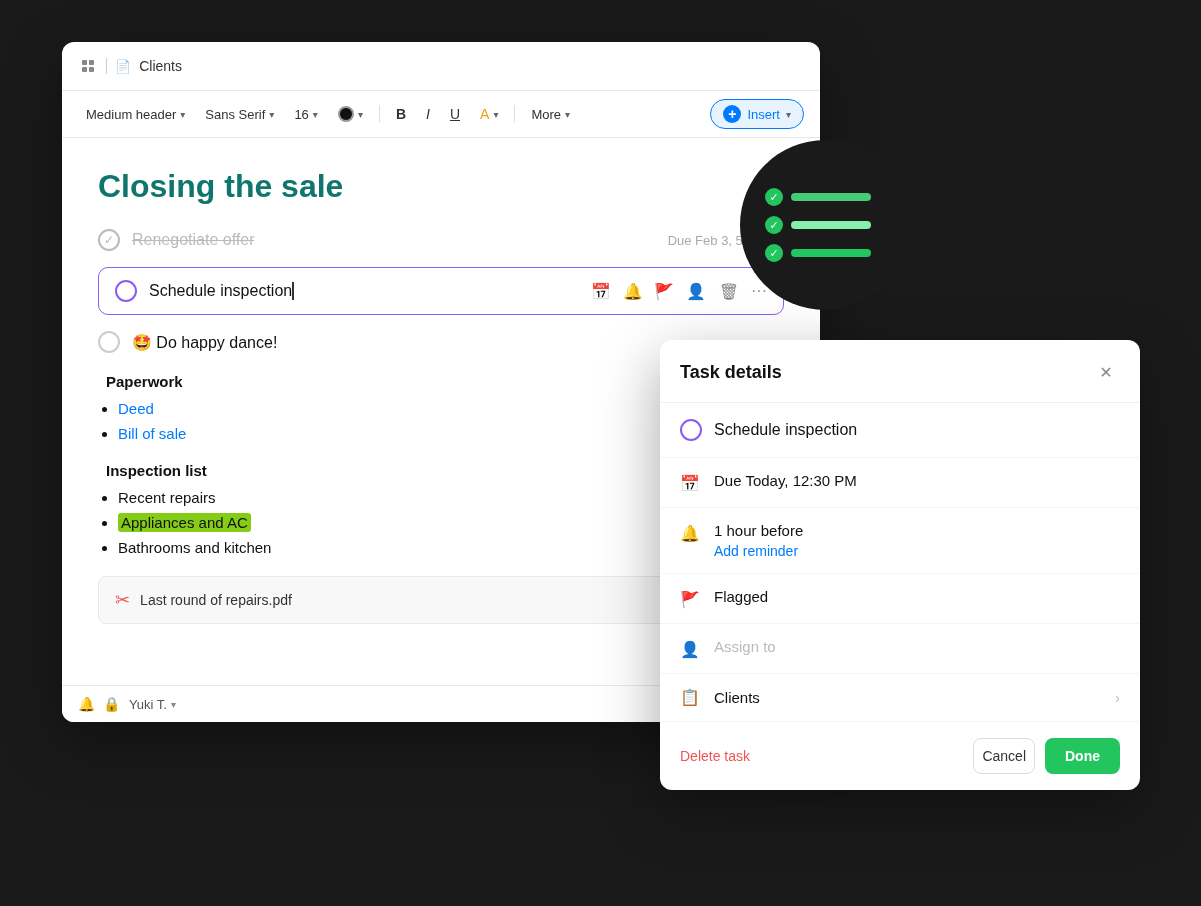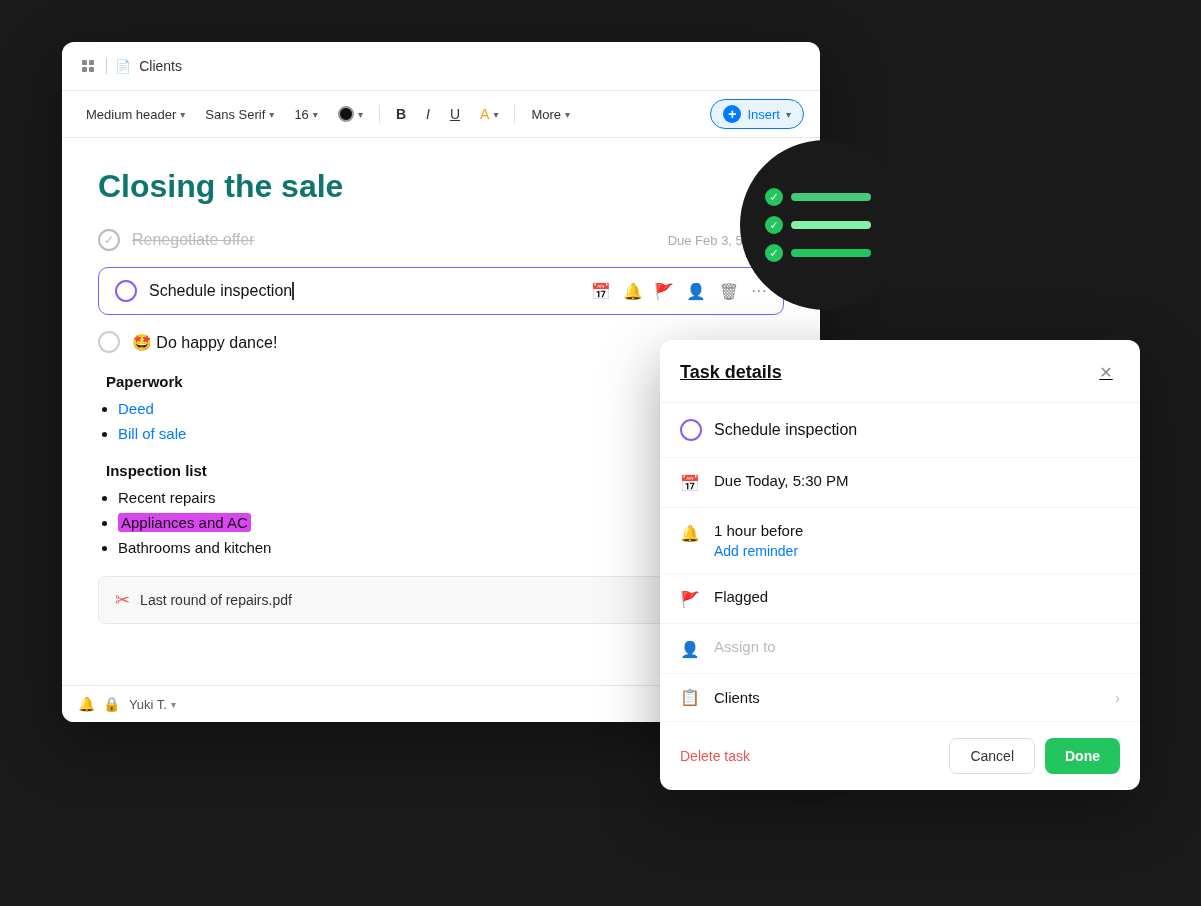--- a/index.html
+++ b/index.html
@@ -269,21 +269,21 @@
       margin-bottom: 8px;
       list-style: disc;
     }
 
     .bullet-item a {
       color: #007bff;
       text-decoration: none;
     }
 
     .highlight-item {
-      background: #d946ef;
+      background: #84cc16;
       border-radius: 3px;
       padding: 1px 3px;
     }
 
     .pdf-attachment {
       display: flex;
       align-items: center;
       gap: 10px;
       padding: 12px 16px;
       background: #f8f8f8;
@@ -349,21 +349,20 @@
       box-shadow: 0 20px 60px rgba(0,0,0,0.35);
       overflow: hidden;
     }
 
     .panel-header {
       display: flex;
       align-items: center;
       justify-content: space-between;
       padding: 18px 20px 16px;
       border-bottom: 1px solid #f0f0f0;
-      text-decoration: underline;
     }
 
     .panel-title {
       font-size: 18px;
       font-weight: 600;
       color: #111;
     }
 
     .panel-close {
       width: 28px;
@@ -488,21 +487,21 @@
       color: #e55;
       cursor: pointer;
     }
 
     .panel-footer-buttons {
       display: flex;
       gap: 10px;
     }
 
     .btn-cancel {
-      padding: 9px 20px;
+      padding: 9px 8px;
       border: 1px solid #ddd;
       border-radius: 8px;
       background: #fff;
       font-size: 14px;
       color: #333;
       cursor: pointer;
       font-weight: 500;
     }
 
     .btn-done {
@@ -701,21 +700,21 @@
   </div>
 
   <div class="panel-task-name">
     <div class="panel-task-circle"></div>
     <span class="panel-task-text">Schedule inspection</span>
   </div>
 
   <div class="panel-row">
     <span class="panel-row-icon">📅</span>
     <div class="panel-row-content">
-      <span class="panel-row-main">Due Today, 5:30 PM</span>
+      <span class="panel-row-main">Due Today, 12:30 PM</span>
     </div>
   </div>
 
   <div class="panel-row">
     <span class="panel-row-icon">🔔</span>
     <div class="panel-row-content">
       <span class="panel-row-main">1 hour before</span>
       <span class="panel-row-sub">Add reminder</span>
     </div>
   </div>

